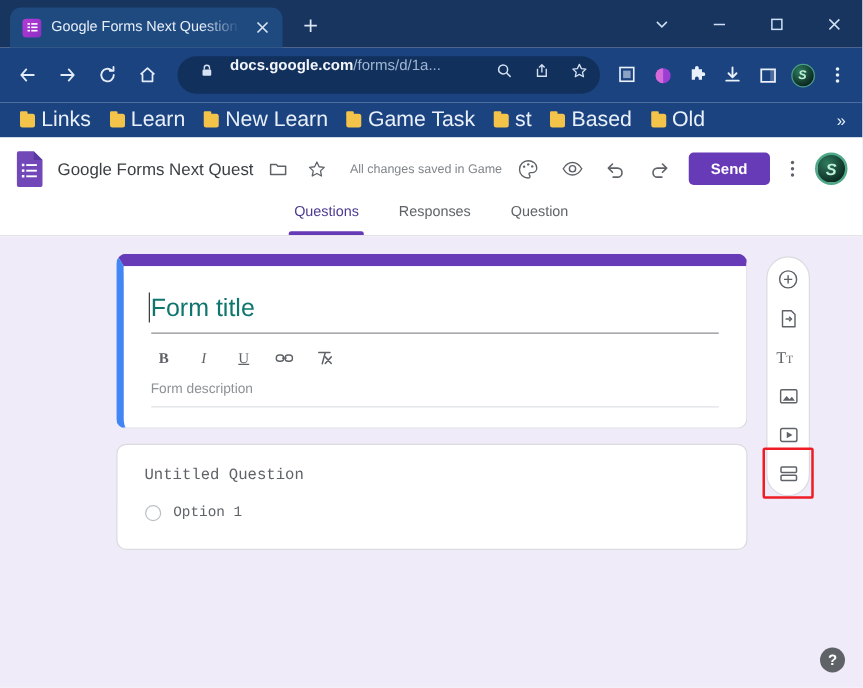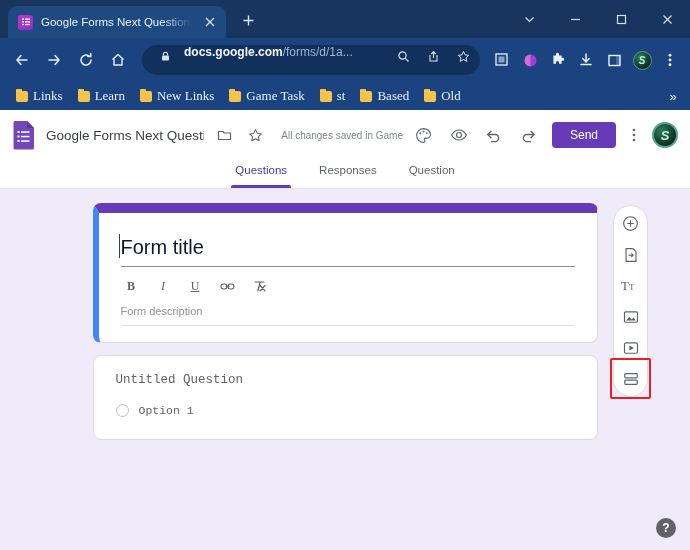--- a/index.html
+++ b/index.html
@@ -142,21 +142,21 @@
     flex: none;
   }
   .bm-folder::before {
     content: "";
     position: absolute;
     left: 0; top: -2px;
     width: 6px; height: 3px;
     background: #f3c34a;
     border-radius: 1px 1px 0 0;
   }
-  .bm-label { color: #e9f0fa; font-size: 13px; white-space: nowrap; font-family: Liberation Serif, serif; }
+  .bm-label { color: #e9f0fa; font-size: 17px; white-space: nowrap; }
   .bm-overflow {
     position: absolute; right: 8px; top: 4px;
     color: #e9f0fa; font-size: 13px;
     width: 18px; height: 20px;
     display: flex; align-items: center; justify-content: center;
   }
 
   
   .app {
     height: 440px;
@@ -200,21 +200,21 @@
   }
   .hdr-act {
     width: 24px; height: 24px;
     display: flex; align-items: center; justify-content: center;
     color: #5f6368;
   }
   .send-btn {
     background: #673ab7;
     color: #fff;
     font-size: 12px;
-    font-weight: 400;
+    font-weight: 700;
     border-radius: 4px;
     padding: 7px 18px;
     border: none;
     line-height: 1;
   }
   .avatar {
     width: 26px; height: 26px;
     border-radius: 50%;
     background: radial-gradient(circle at 35% 30%, #2f7a5e, #0d2b22 75%);
     border: 2px solid #4ea98a;
@@ -268,21 +268,21 @@
   .card-title {
     position: relative;
     padding: 20px 22px 16px;
     border-top: 10px solid #673ab7;
     border-left: 6px solid #4285f4;
     border-radius: 8px;
     overflow: hidden;
   }
   .title-input {
     font-size: 20px;
-    color: #0f172a;
+    color: #0f766e;
     border-bottom: 1px solid #8d8f93;
     padding: 3px 0 7px;
     position: relative;
   }
   .title-input::before {
     content: "";
     position: absolute;
     left: -2px; top: 1px;
     width: 1px; height: 24px;
     background: #3c4043;
@@ -514,21 +514,21 @@
     <div class="bm">
       <span class="bm-folder"></span>
       <span class="bm-label">Links</span>
     </div>
     <div class="bm">
       <span class="bm-folder"></span>
       <span class="bm-label">Learn</span>
     </div>
     <div class="bm">
       <span class="bm-folder"></span>
-      <span class="bm-label">New Links</span>
+      <span class="bm-label">New Learn</span>
     </div>
     <div class="bm">
       <span class="bm-folder"></span>
       <span class="bm-label">Game Task</span>
     </div>
     <div class="bm">
       <span class="bm-folder"></span>
       <span class="bm-label">st</span>
     </div>
     <div class="bm">

